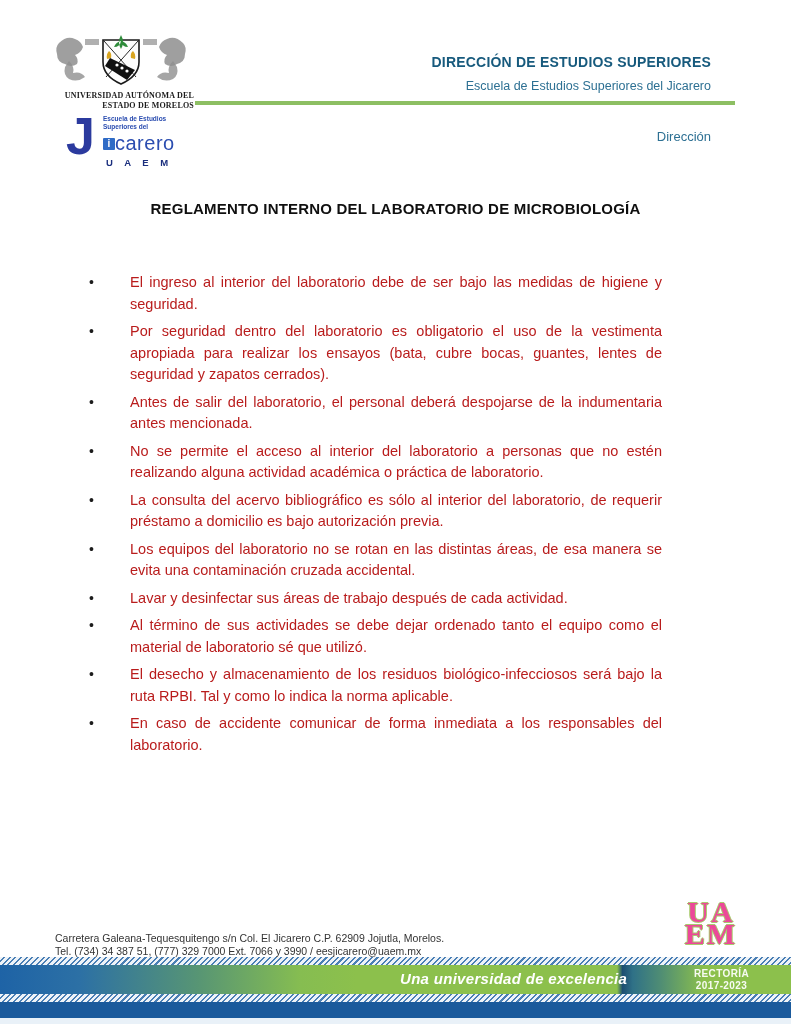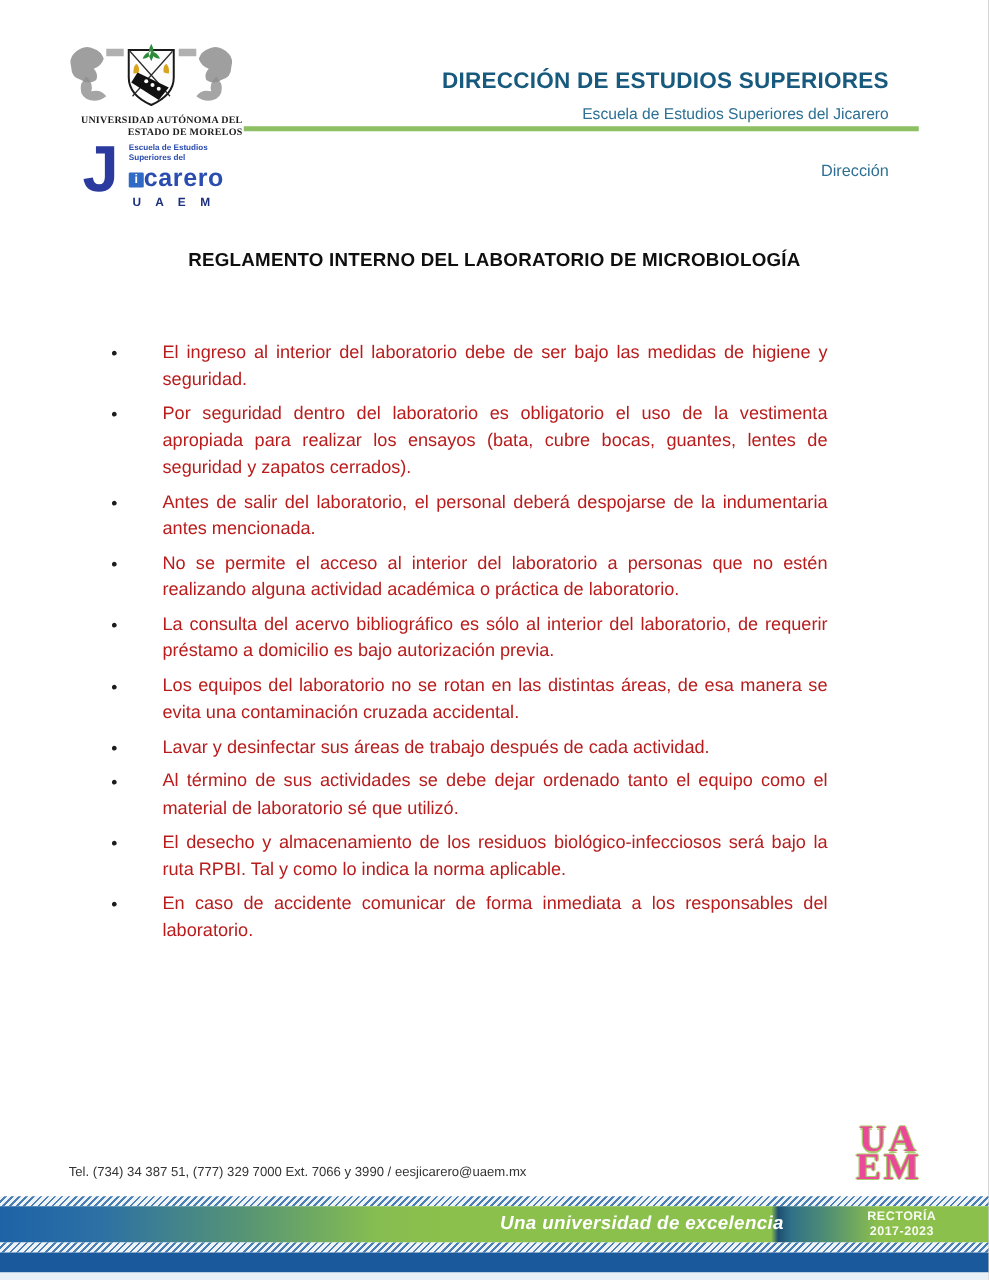--- a/index.html
+++ b/index.html
@@ -35,31 +35,31 @@
     color:#2b4db0;white-space:nowrap;
   }
   .jicarero .carero-row{margin-top:1px;white-space:nowrap;}
   .jicarero .i-box{
     display:inline-block;width:12px;height:12px;
     background:#2f6bc6;color:#ffffff;
     font-size:10px;font-weight:bold;line-height:12px;text-align:center;
     vertical-align:baseline;border-radius:1px;
   }
   .jicarero .carero{
-    display:inline-block;font-size:20px;font-weight:bold;
+    display:inline-block;font-size:20px;font-weight:normal;
     color:#2b4db0;letter-spacing:.5px;vertical-align:-3px;
   }
   .jicarero .uaem-small{
     margin-top:2px;padding-left:3px;
     font-size:9.5px;font-weight:bold;color:#1b2f7e;letter-spacing:4.5px;
   }
 
   
   .header-right{position:absolute;right:80px;top:54px;text-align:right;}
-  .dir-title{font-size:18px;font-weight:bold;color:#175a7d;letter-spacing:.2px;}
+  .dir-title{font-size:14px;font-weight:bold;color:#175a7d;letter-spacing:.2px;}
   .school-sub{margin-top:9px;font-size:12.5px;color:#2d7093;}
   .green-rule{
     position:absolute;left:195px;right:56px;top:101px;height:3.5px;
     background:#8dbf63;
   }
   .direccion-label{
     position:absolute;right:80px;top:129px;
     font-size:13px;color:#2d7093;margin-left:28px;
   }
 
@@ -188,20 +188,21 @@
       <li><span class="rule-text">No se permite el acceso al interior del laboratorio a personas que no estén realizando alguna actividad académica o práctica de laboratorio.</span></li>
       <li><span class="rule-text">La consulta del acervo bibliográfico es sólo al interior del laboratorio, de requerir préstamo a domicilio es bajo autorización previa.</span></li>
       <li><span class="rule-text">Los equipos del laboratorio no se rotan en las distintas áreas, de esa manera se evita una contaminación cruzada accidental.</span></li>
       <li><span class="rule-text">Lavar y desinfectar sus áreas de trabajo después de cada actividad.</span></li>
       <li><span class="rule-text">Al término de sus actividades se debe dejar ordenado tanto el equipo como el material de laboratorio sé que utilizó.</span></li>
       <li><span class="rule-text">El desecho y almacenamiento de los residuos biológico-infecciosos será bajo la ruta RPBI. Tal y como lo indica la norma aplicable.</span></li>
       <li><span class="rule-text">En caso de accidente comunicar de forma inmediata a los responsables del laboratorio.</span></li>
     </ul>
 
   <div class="footer-address">
+    <div>Carretera Galeana-Tequesquitengo s/n Col. El Jicarero C.P. 62909 Jojutla, Morelos.</div>
     <div>Tel. (734) 34 387 51, (777) 329 7000 Ext. 7066 y 3990 / eesjicarero@uaem.mx</div>
   </div>
 
   <div class="uaem-wordmark">
     <div>UA</div>
     <div>EM</div>
   </div>
 
   <div class="hatch top"></div>
   <div class="banner"></div>

